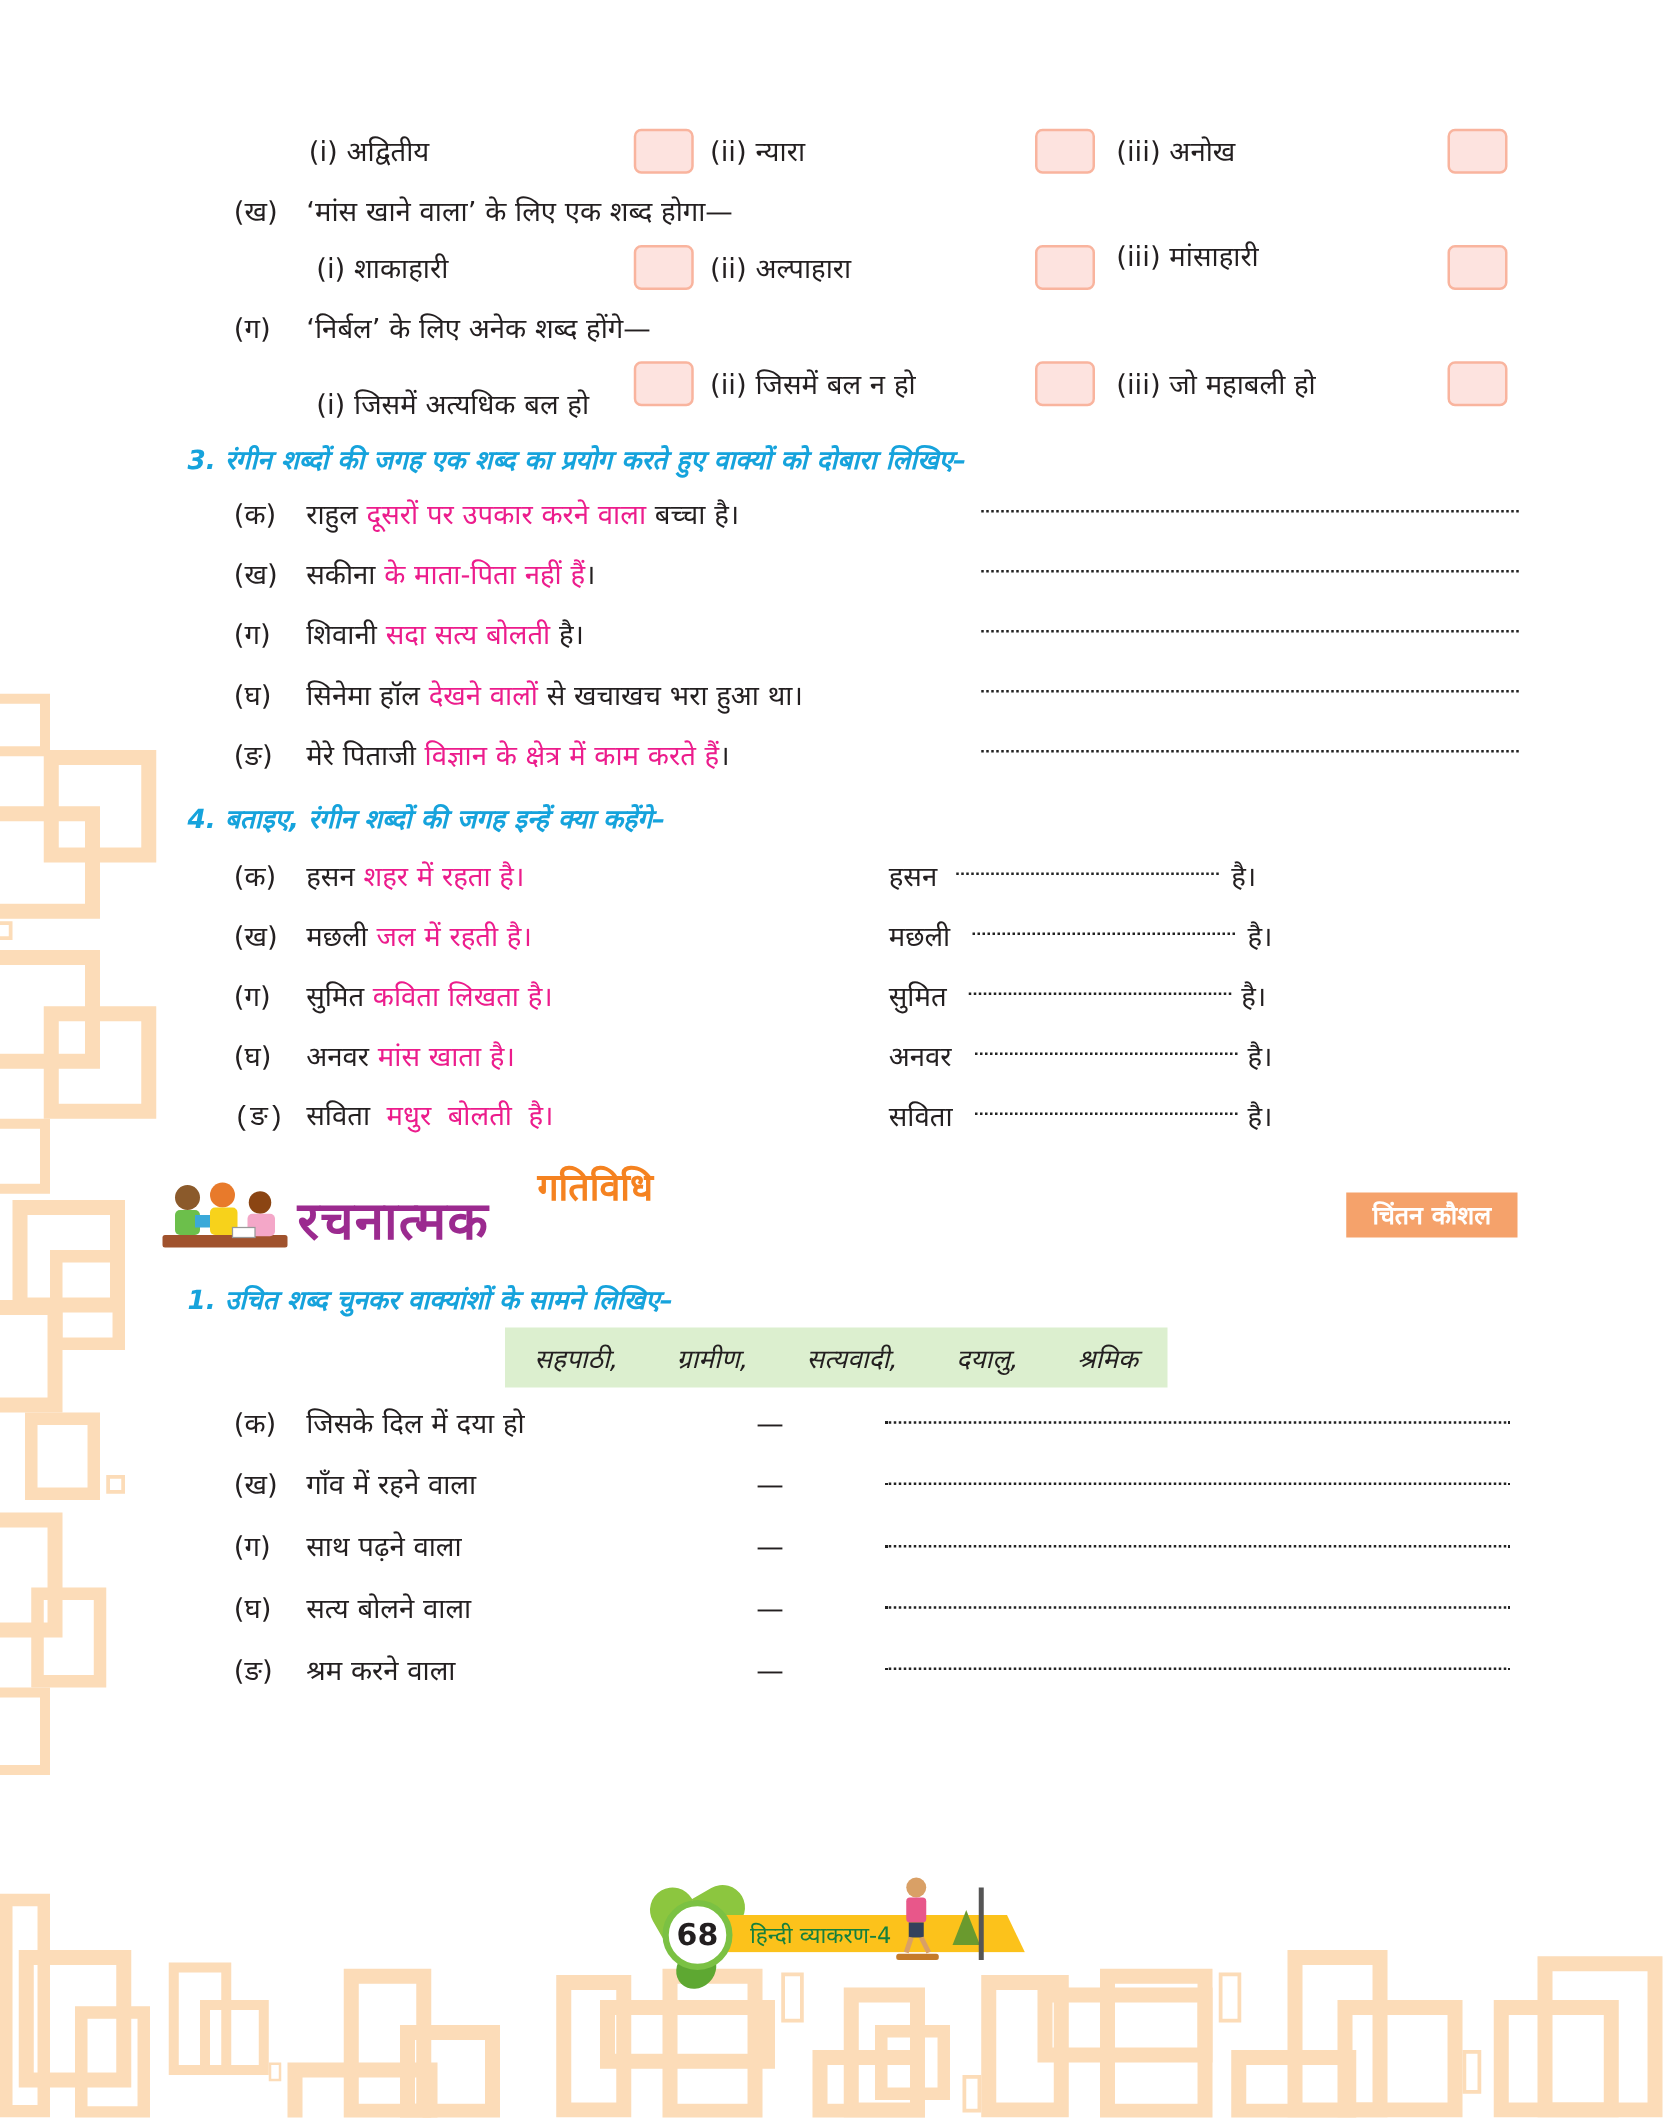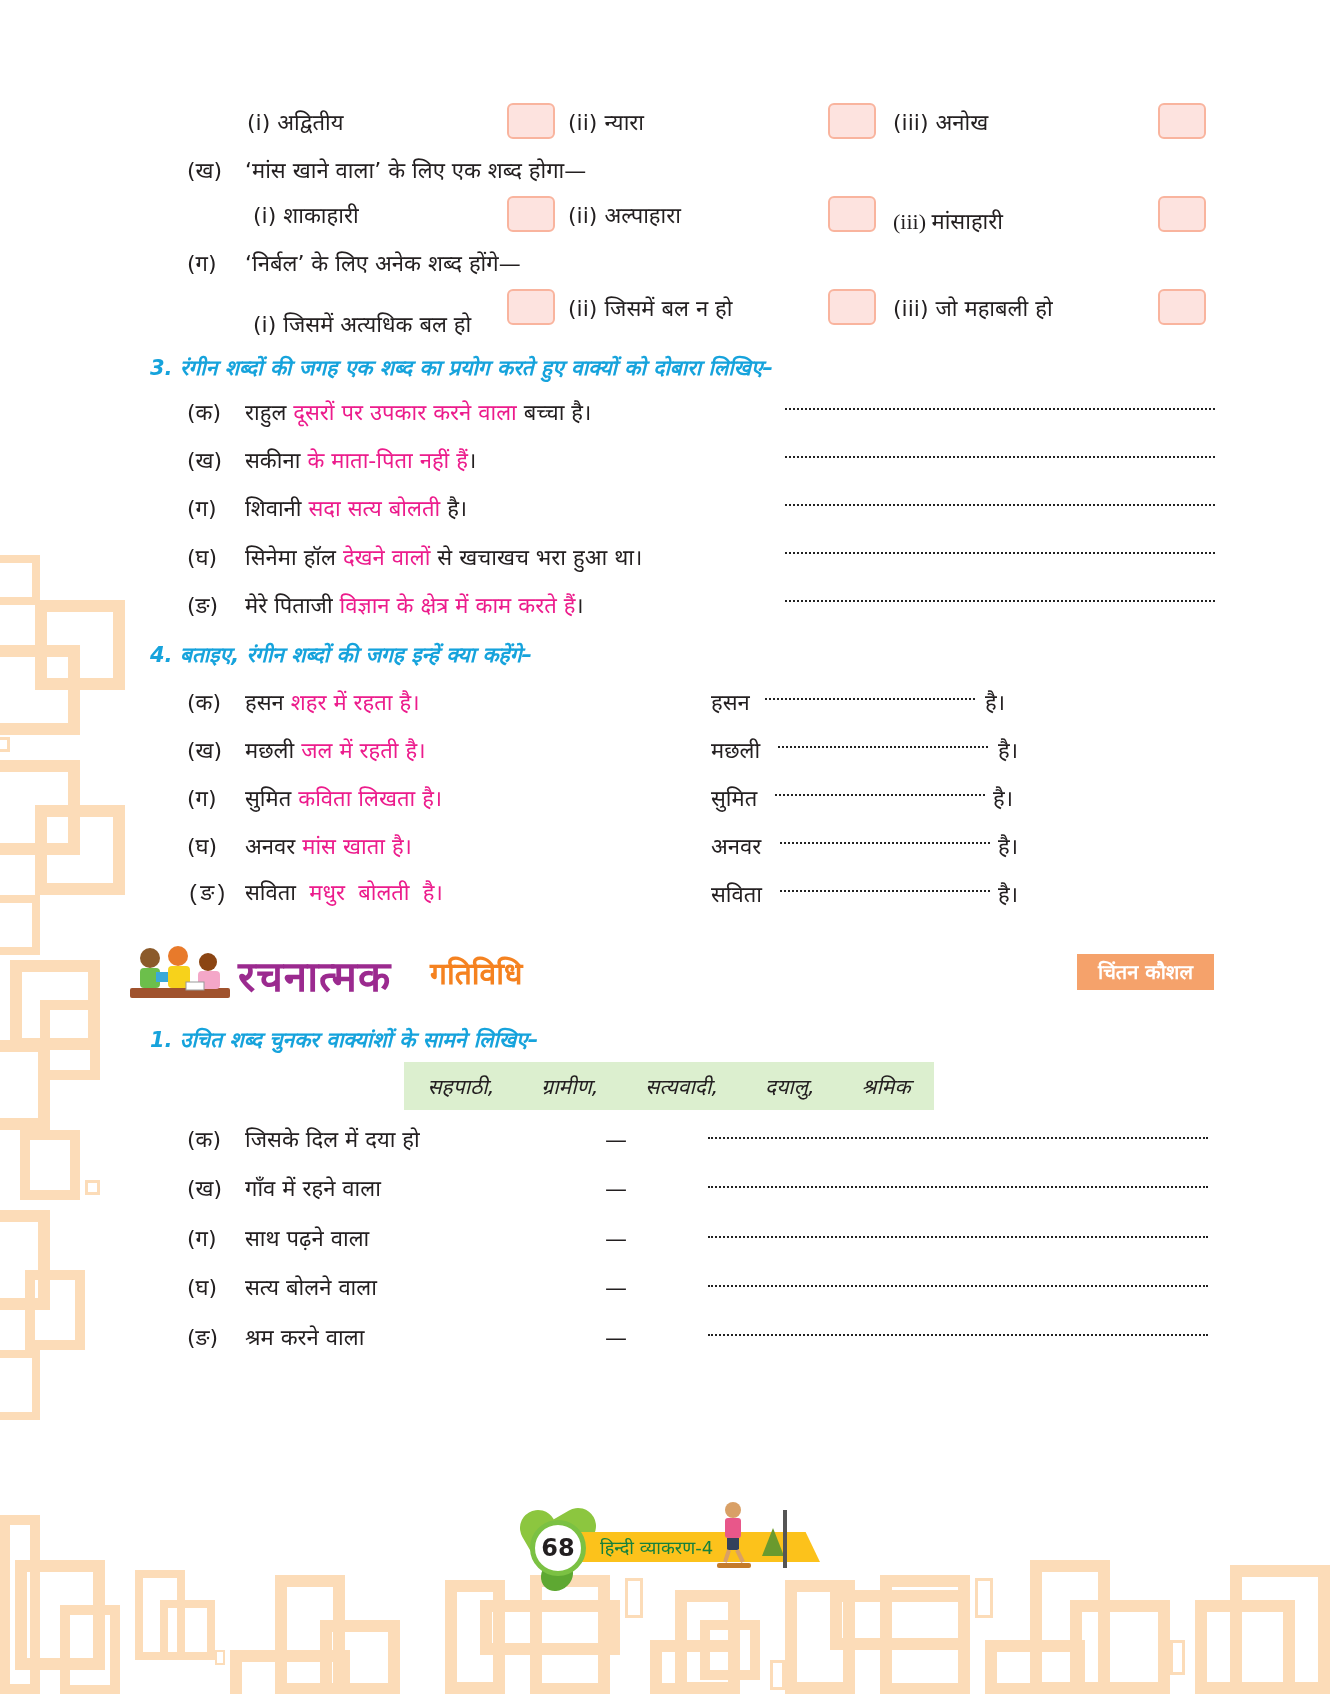--- a/index.html
+++ b/index.html
@@ -20,21 +20,21 @@
   }
   .dots {
     position: absolute; height: 0; border-bottom: 2px dotted #222; 
   }
   .label { display: inline-block; width: 58px; }
   .banner-title {
     position: absolute; left: 238px; top: 946px;
     font-size: 42px; font-weight: bold; color: #9b2a8f; letter-spacing: 1px;
   }
   .banner-sub {
-    position: absolute; left: 430px; top: 952px;
+    position: absolute; left: 430px; top: 928px;
     font-size: 30px; font-weight: bold; color: #f58220;
   }
   .skill-badge {
     position: absolute; left: 1077px; top: 954px; width: 137px; height: 36px;
     background: #f5a26b; color: #fff; font-size: 20px; font-weight: bold;
     text-align: center; line-height: 36px;
   }
   .wordbox {
     position: absolute; left: 404px; top: 1062px; width: 530px; height: 48px;
     background: #dcefcf; display: flex; justify-content: space-around; align-items: center;
@@ -112,21 +112,21 @@
 <div class="abs txt" style="left:893px;top:108px;">(iii) अनोख</div>
 <div class="chk" style="left:1158px;top:103px;"></div>
 
 <div class="abs txt" style="left:187px;top:156px;">
   <span class="label">(ख)</span><span>‘मांस खाने वाला’ के लिए एक शब्द होगा—</span>
 </div>
 <div class="abs txt" style="left:253px;top:201px;">(i) शाकाहारी</div>
 <div class="chk" style="left:507px;top:196px;"></div>
 <div class="abs txt" style="left:568px;top:201px;">(ii) अल्पाहारा</div>
 <div class="chk" style="left:828px;top:196px;"></div>
-<div class="abs txt" style="left:893px;top:207px;font-family:Liberation Serif, serif;">(iii) मांसाहारी</div>
+<div class="abs txt" style="left:893px;top:192px;">(iii) मांसाहारी</div>
 <div class="chk" style="left:1158px;top:196px;"></div>
 
 <div class="abs txt" style="left:187px;top:249px;">
   <span class="label">(ग)</span><span>‘निर्बल’ के लिए अनेक शब्द होंगे—</span>
 </div>
 <div class="abs txt" style="left:253px;top:310px;">(i) जिसमें अत्यधिक बल हो</div>
 <div class="chk" style="left:507px;top:289px;"></div>
 <div class="abs txt" style="left:568px;top:294px;">(ii) जिसमें बल न हो</div>
 <div class="chk" style="left:828px;top:289px;"></div>
 <div class="abs txt" style="left:893px;top:294px;">(iii) जो महाबली हो</div>

